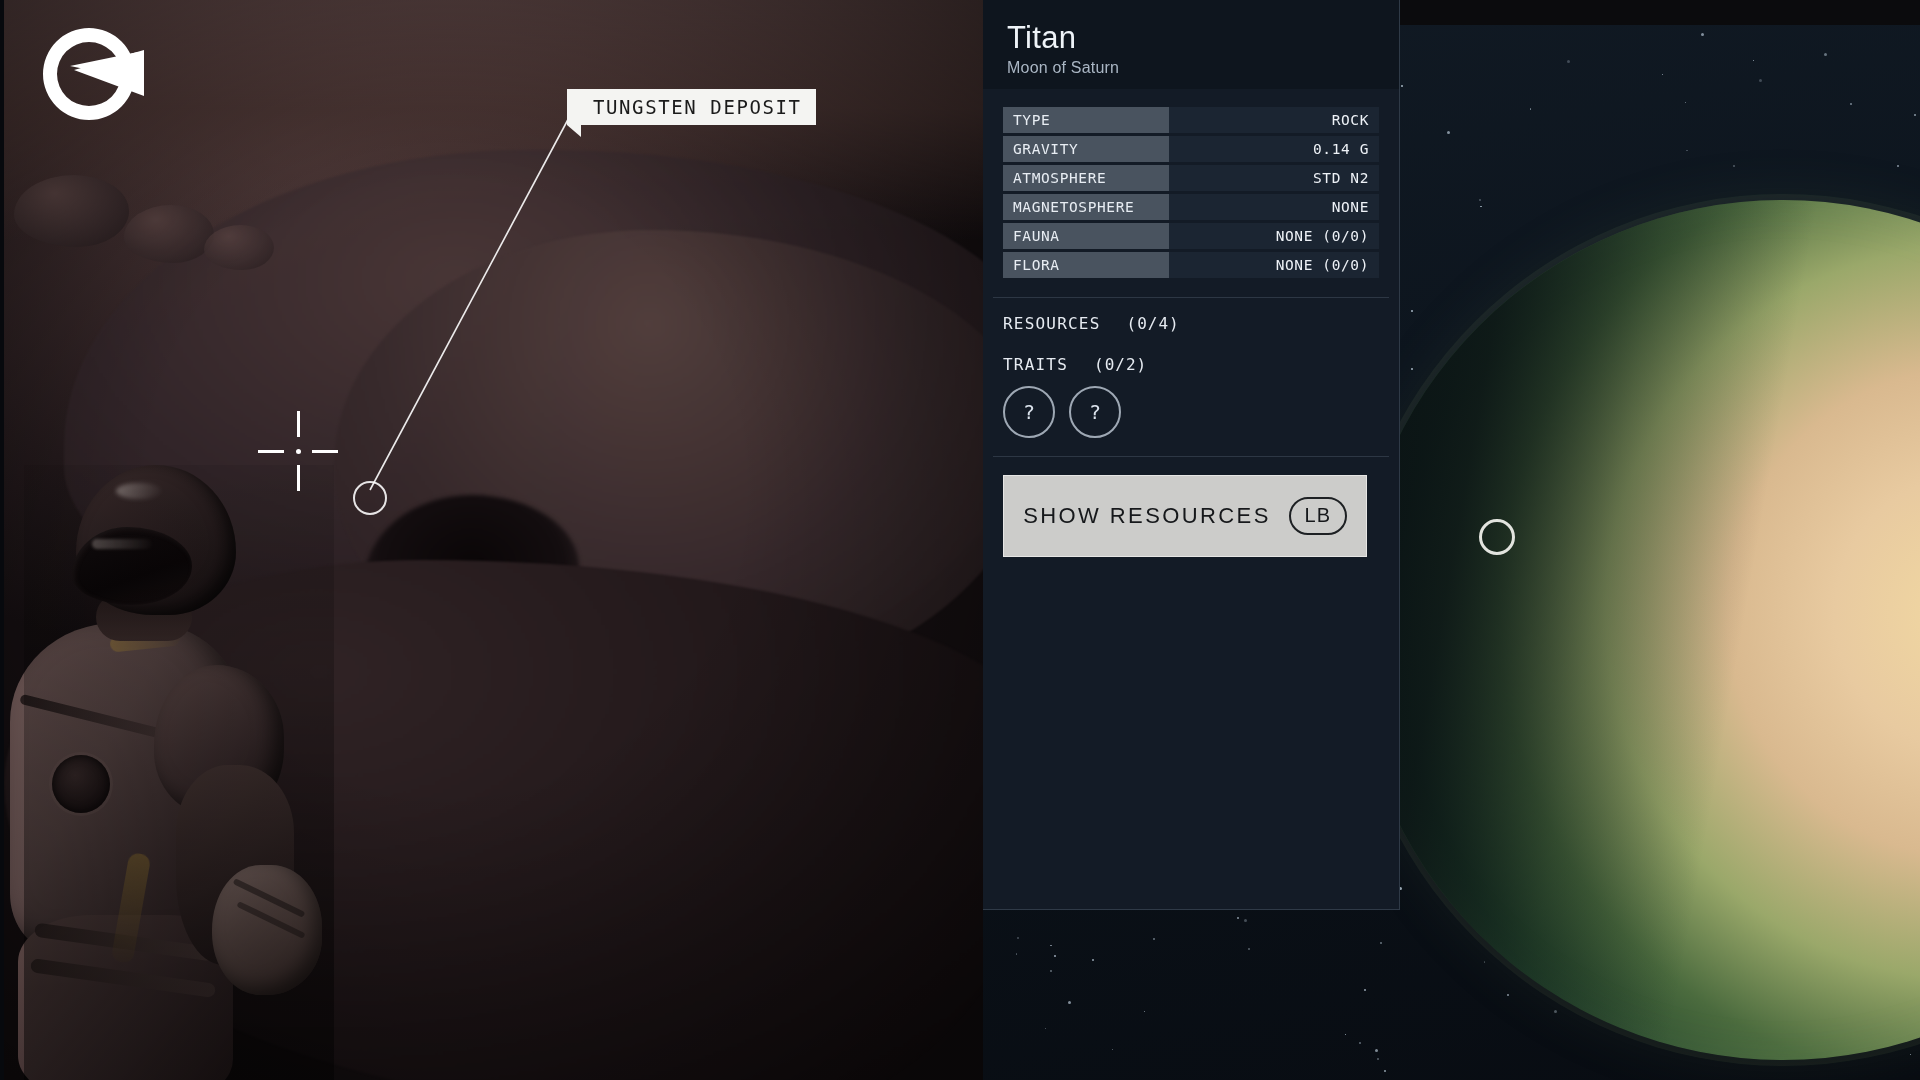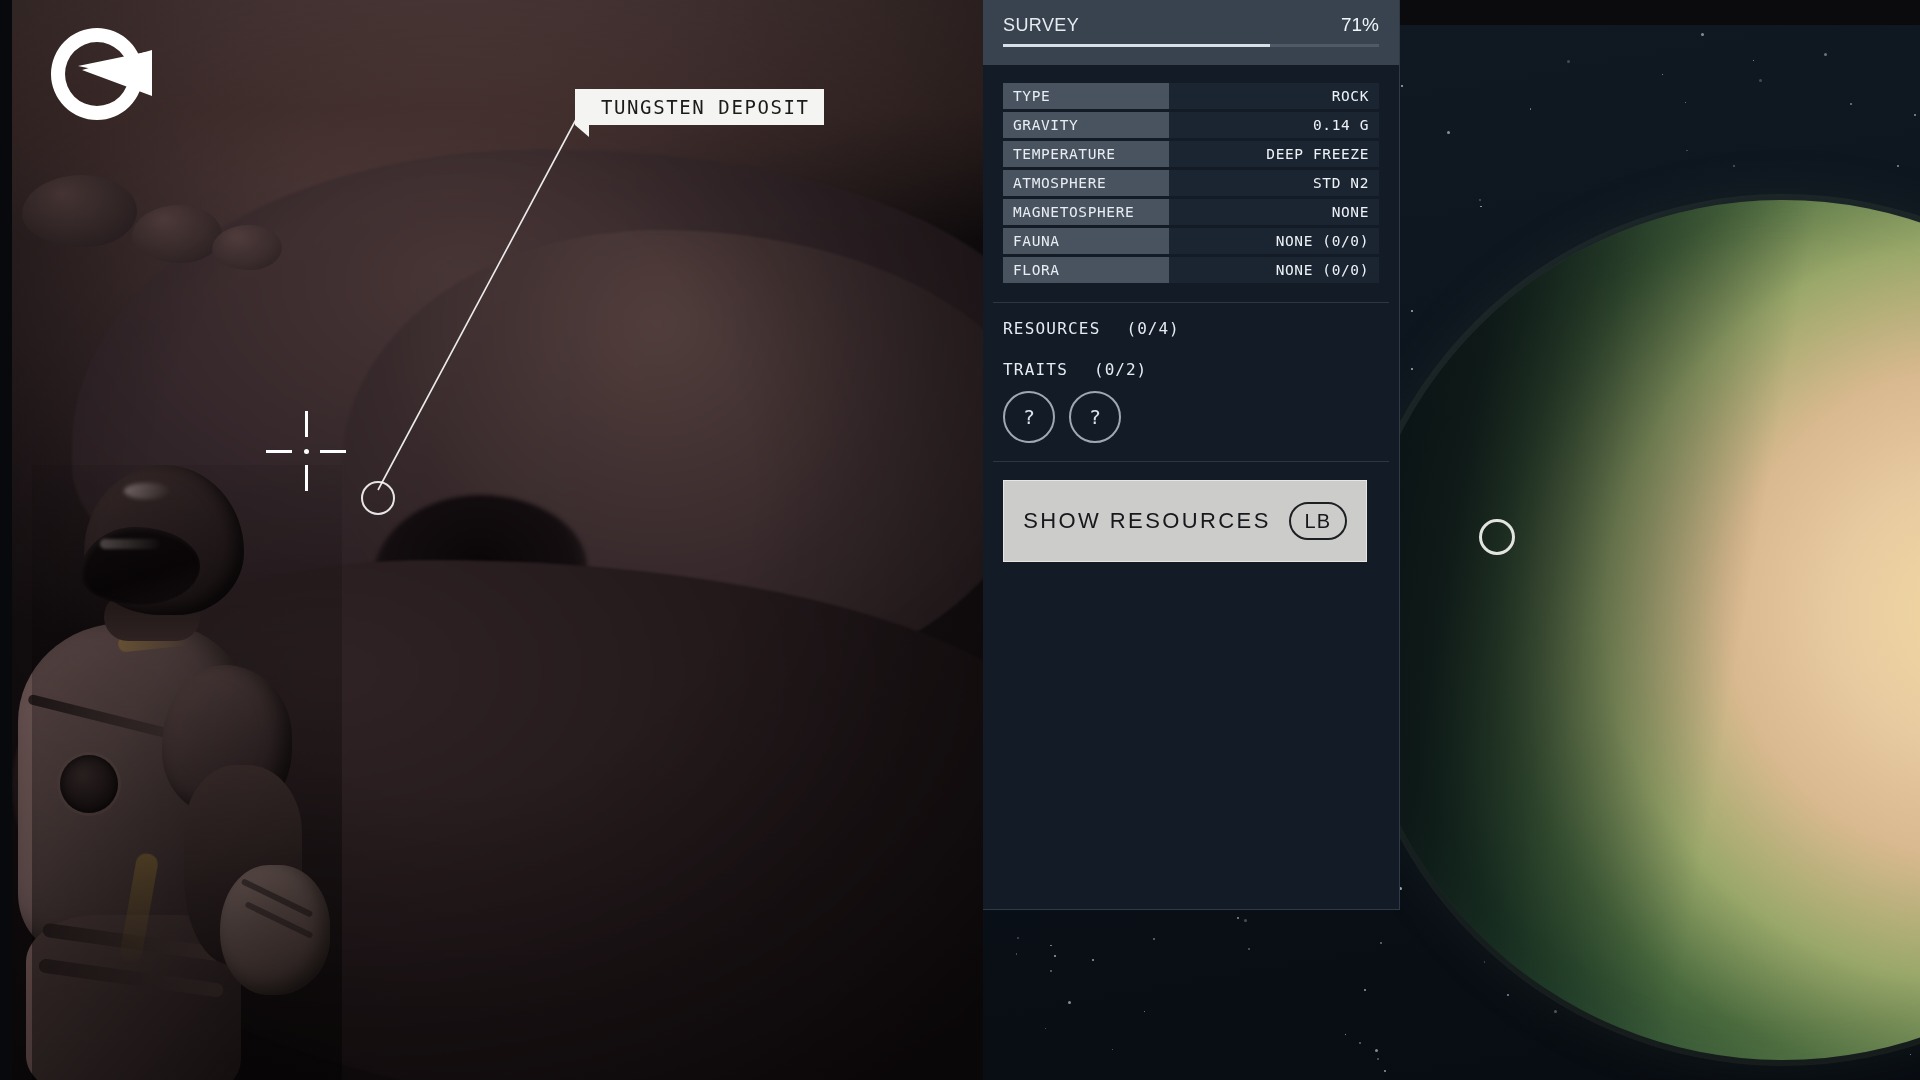--- a/index.html
+++ b/index.html
@@ -13,21 +13,21 @@
   #screen {
     position: relative;
     width: 1920px; height: 1080px;
     overflow: hidden;
     background: #07090d;
   }
 
   
   #world {
     position: absolute;
-    left: 12px; top: 0;
+    left: 4px; top: 0;
     width: 983px; height: 1080px;
     overflow: hidden;
     background:
       radial-gradient(ellipse 70% 50% at 30% 12%, #4c3838 0%, #3a2a2b 35%, #241a1c 70%, #150f11 100%);
   }
   
   .world-haze {
     position: absolute; left: 0; top: 0; width: 100%; height: 240px;
     background: linear-gradient(180deg, #5a4342 0%, #4a3533 45%, rgba(50,36,36,0) 100%);
     opacity: .95;
@@ -690,43 +690,34 @@
     <div id="planet">
       <div class="atmo"></div>
       <div class="limb-shadow"></div>
     </div>
     <div id="letterbox-top"></div>
   </div>
   <div id="planet-marker"></div>
 
   <aside id="panel">
 
-
-    <div class="survey-block">
-      <div class="survey-row">
-        <span class="survey-label">SURVEY</span>
-        <span class="survey-pct">71%</span>
-      </div>
-      <div class="survey-track">
-        <div class="survey-fill" id="survey-fill" style="width: 71%;"></div>
-      </div>
+    <div class="panel-header">
+      <div class="planet-name">Titan</div>
+      <div class="planet-sub">Moon of Saturn</div>
     </div>
+
 
     <div class="stats-wrap" id="stats-wrap">
         <div class="stat-row">
           <div class="stat-key">TYPE</div>
           <div class="stat-val">ROCK</div>
         </div>
         <div class="stat-row">
           <div class="stat-key">GRAVITY</div>
           <div class="stat-val">0.14 G</div>
-        </div>
-        <div class="stat-row">
-          <div class="stat-key">TEMPERATURE</div>
-          <div class="stat-val">DEEP FREEZE</div>
         </div>
         <div class="stat-row">
           <div class="stat-key">ATMOSPHERE</div>
           <div class="stat-val">STD N2</div>
         </div>
         <div class="stat-row">
           <div class="stat-key">MAGNETOSPHERE</div>
           <div class="stat-val">NONE</div>
         </div>
         <div class="stat-row">

